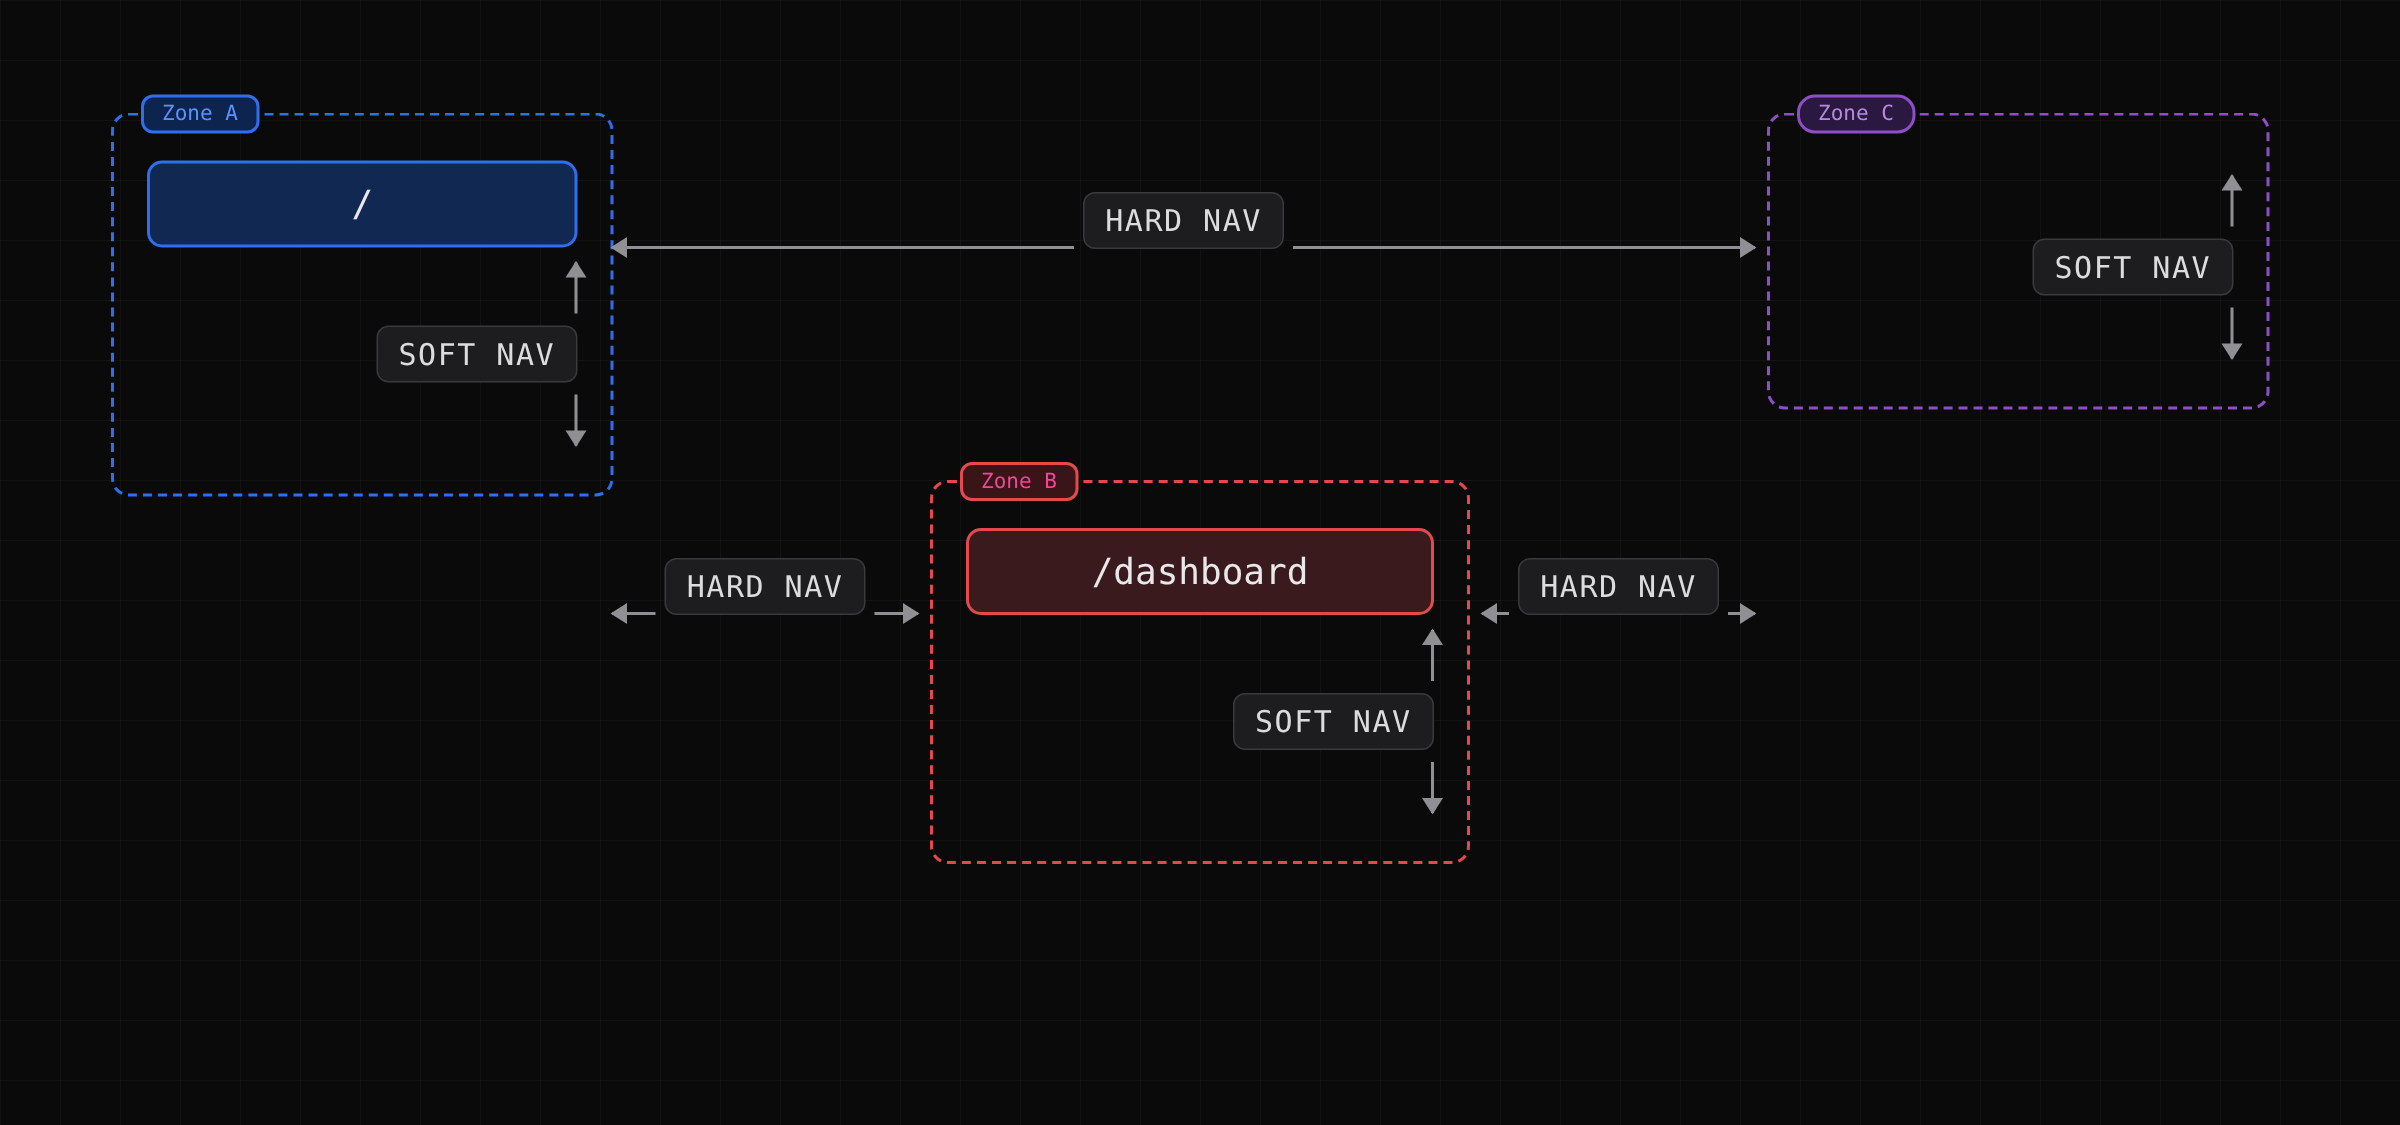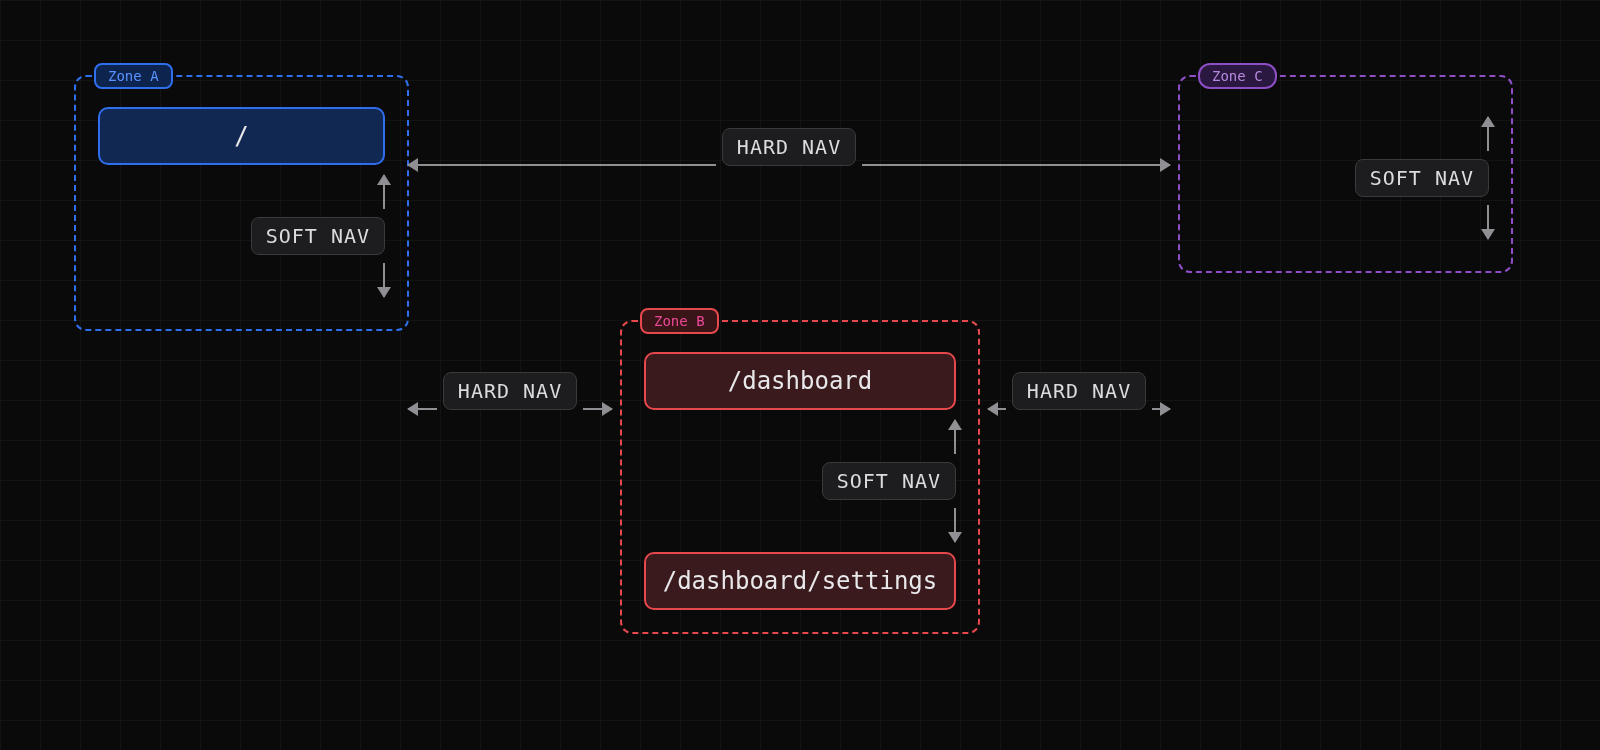--- a/index.html
+++ b/index.html
@@ -154,21 +154,20 @@
   </div>
 
   <div class="zone z-red" style="left:620px; top:320px; width:360px;">
     <div class="zone-label">Zone B</div>
     <div class="route">/dashboard</div>
     <div class="softnav">
       <div class="arrow-v up"></div>
       <div class="nav-pill">SOFT NAV</div>
       <div class="arrow-v down"></div>
     </div>
-    <div class="route">/dashboard/settings</div>
   </div>
 
   <div class="zone z-purple" style="left:1178px; top:75px; width:335px;">
     <div class="zone-label">Zone C</div>
     <div class="softnav">
       <div class="arrow-v up"></div>
       <div class="nav-pill">SOFT NAV</div>
       <div class="arrow-v down"></div>
     </div>
   </div>

